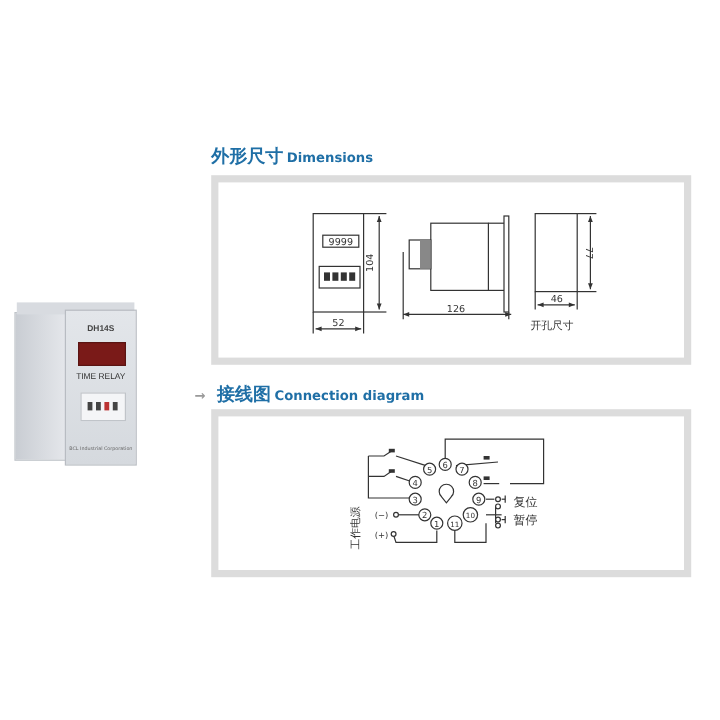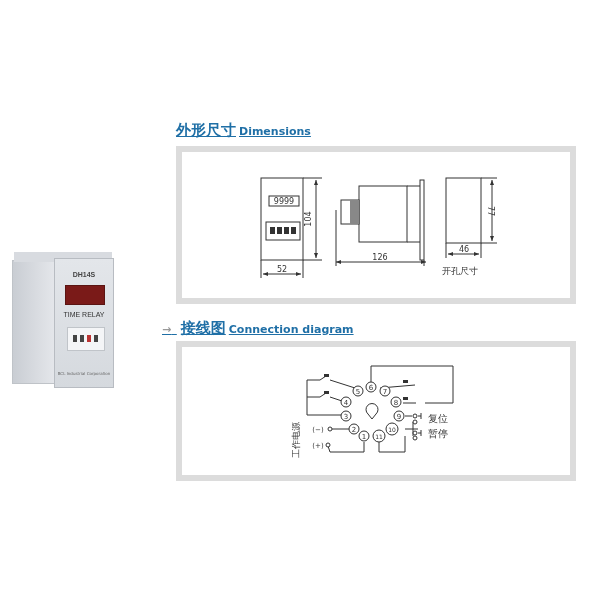--- a/index.html
+++ b/index.html
@@ -1,18 +1,18 @@
 <!DOCTYPE html>
 <html><head>
 <meta charset="utf-8">
 <style>
   html,body{margin:0;padding:0;background:#fff;}
   body{width:600px;height:600px;position:relative;overflow:hidden;font-family:"DejaVu Sans",sans-serif;}
   .abs{position:absolute;}
-  .heading{color:#1f6fa6;font-weight:bold;white-space:nowrap;text-decoration:underline;}
+  .heading{color:#1f6fa6;font-weight:bold;white-space:nowrap;}
   .heading .cn{font-size:15px;}
   .heading .en{font-size:11px;margin-left:3px;}
   .panel{position:absolute;background:#dcdcdc;}
   .panel-inner{position:absolute;background:#fff;left:6px;top:6px;right:6px;bottom:6px;}
   .arrow{color:#999;font-size:11px;}
   svg text{font-family:"DejaVu Sans",sans-serif;}
   
   .relay-side{background:linear-gradient(90deg,#c9cdd3,#e6e8ec);}
   .relay-face{background:linear-gradient(180deg,#e3e6ea,#d5d9de);border:1px solid #b8bcc2;}
   .relay-model{font-family:"Liberation Sans",sans-serif;font-weight:bold;font-size:7px;color:#444;text-align:center;}

